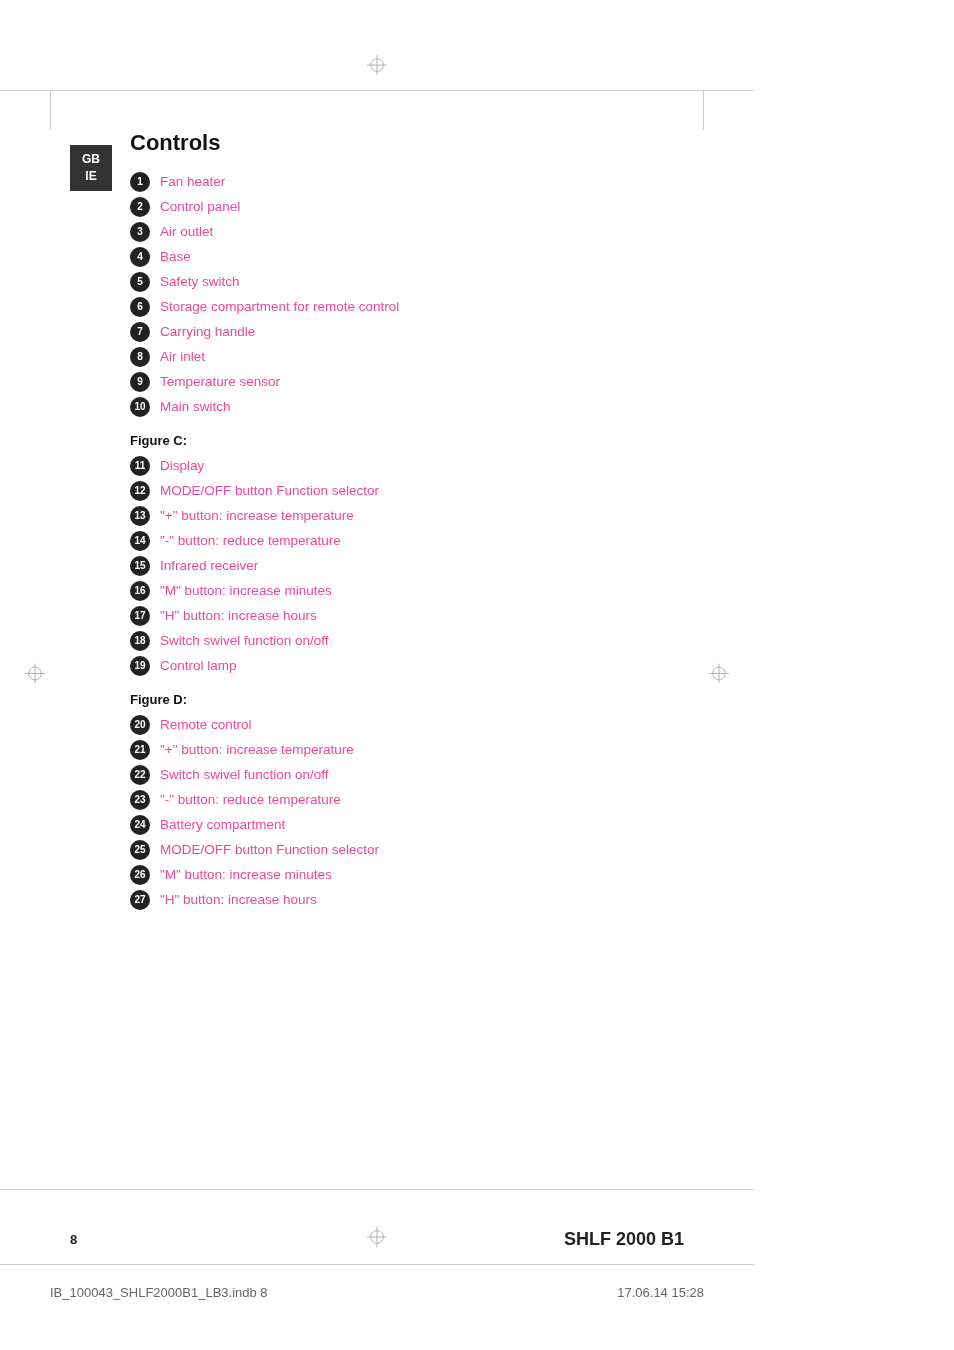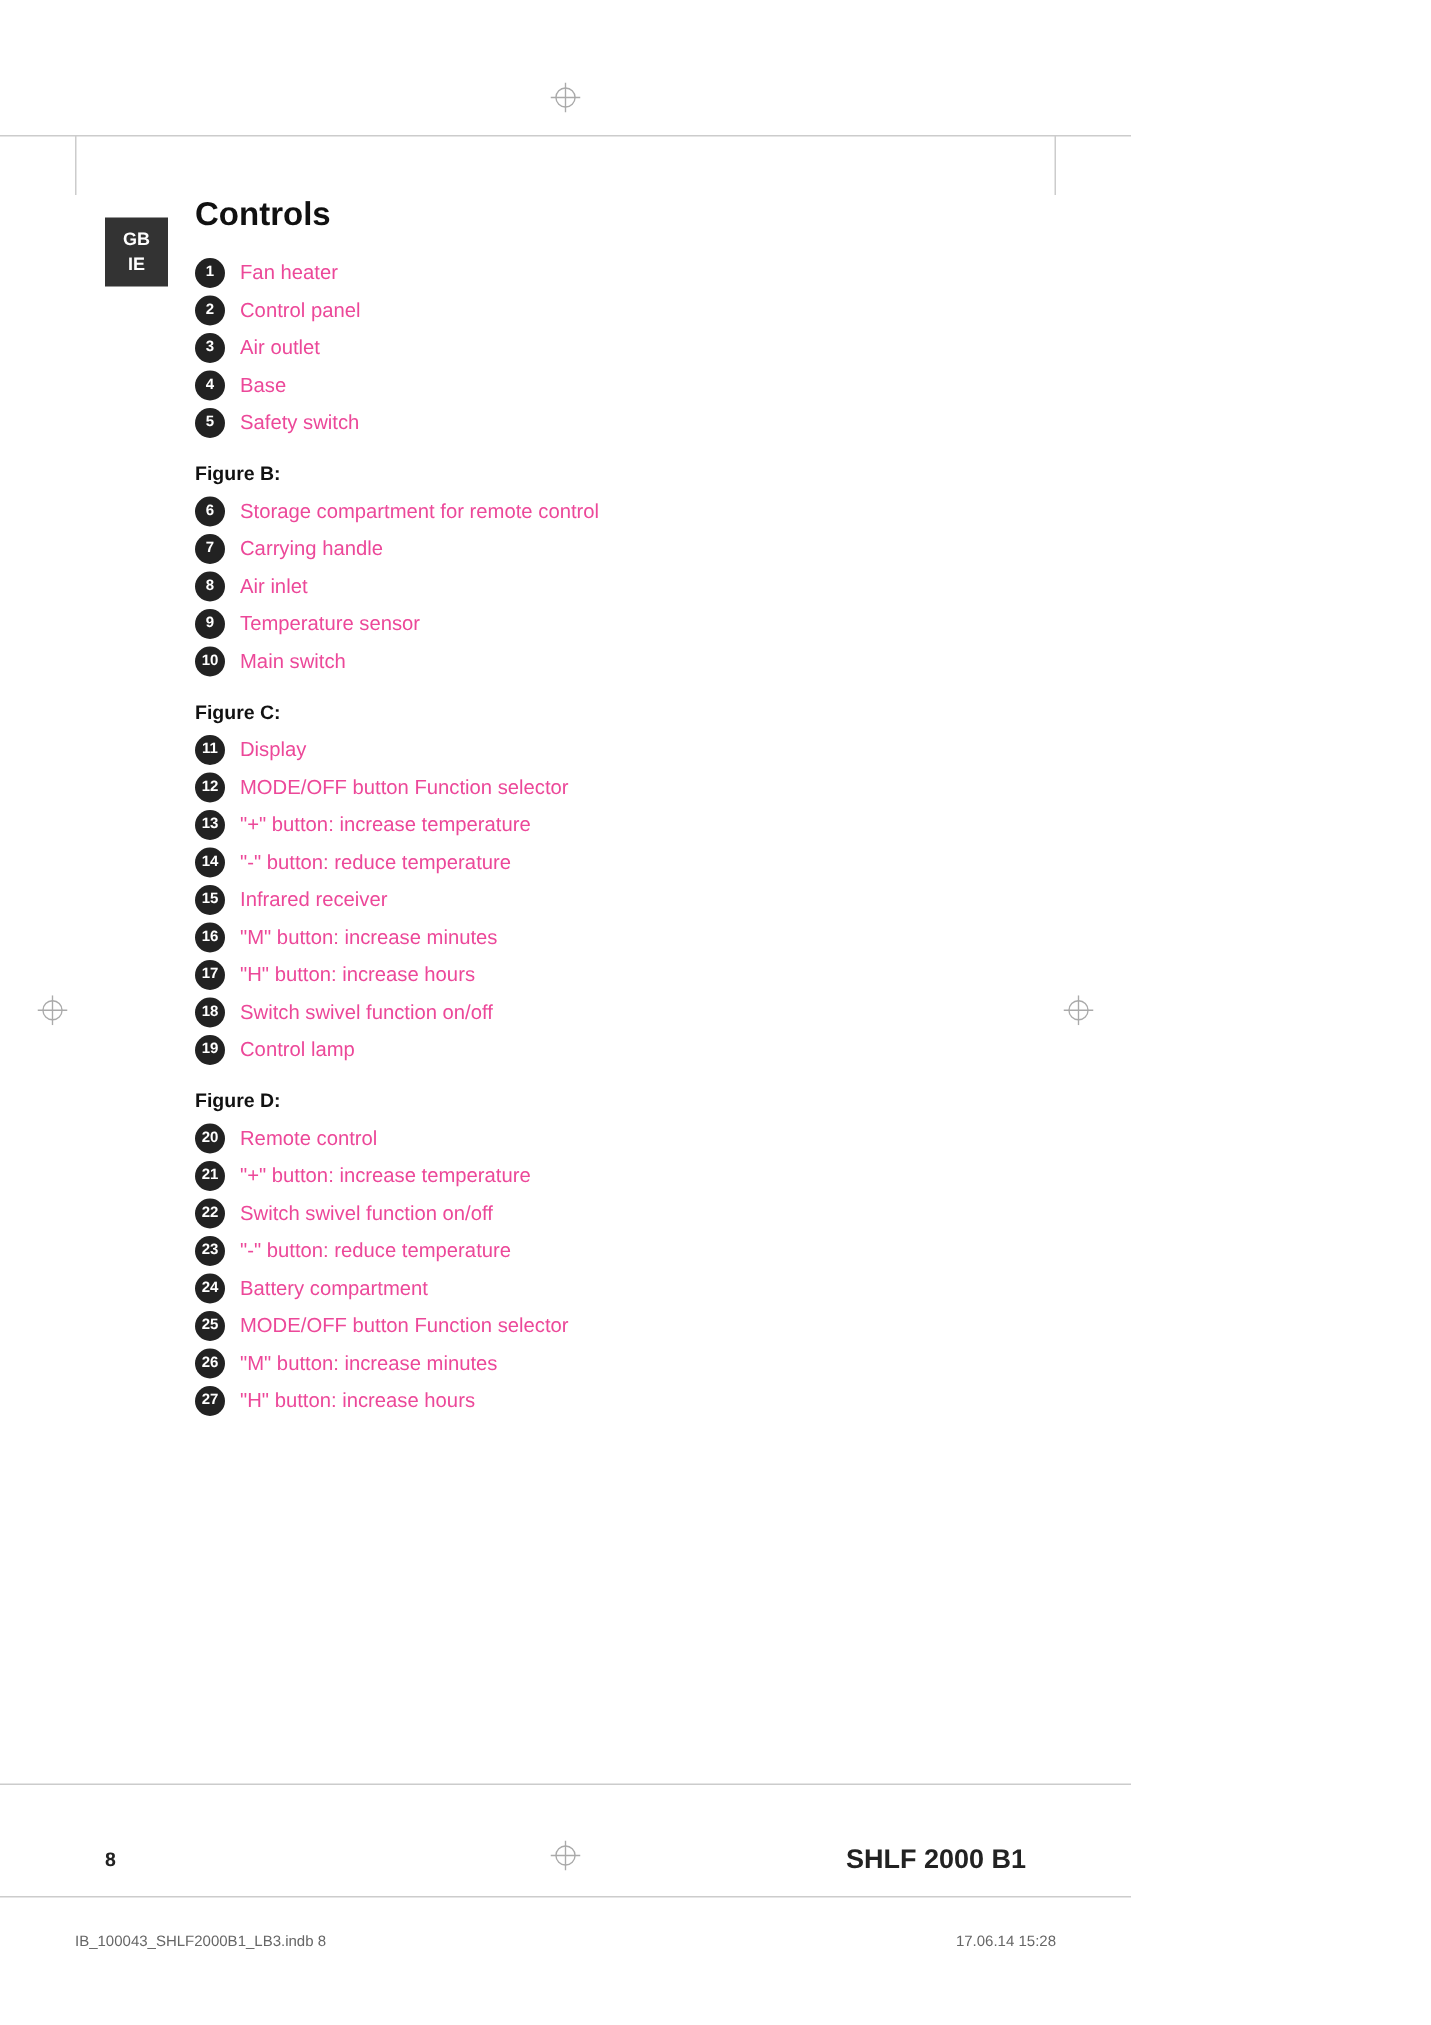--- a/index.html
+++ b/index.html
@@ -219,21 +219,21 @@
     
     .footer-file {
       position: absolute;
       bottom: 50px;
       left: 0;
       right: 0;
       display: flex;
       justify-content: space-between;
       align-items: center;
       padding: 0 50px;
-      font-size: 10px;
+      font-size: 13px;
       color: #666;
     }
 
     
     .crosshair-svg {
       width: 22px;
       height: 22px;
     }
   </style>
 </head>
@@ -297,21 +297,20 @@
       <li>
         <span class="item-badge">4</span>
         <span class="item-text">Base</span>
       </li>
       <li>
         <span class="item-badge">5</span>
         <span class="item-text">Safety switch</span>
       </li>
     </ul>
 
-    <div class="figure-heading">Figure B:</div>
     <ul class="item-list">
       <li>
         <span class="item-badge">6</span>
         <span class="item-text">Storage compartment for remote control</span>
       </li>
       <li>
         <span class="item-badge">7</span>
         <span class="item-text">Carrying handle</span>
       </li>
       <li>

